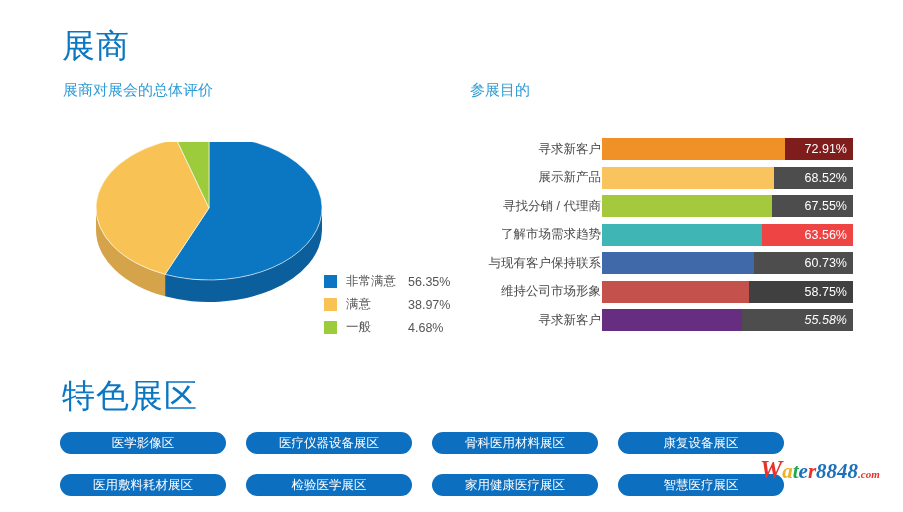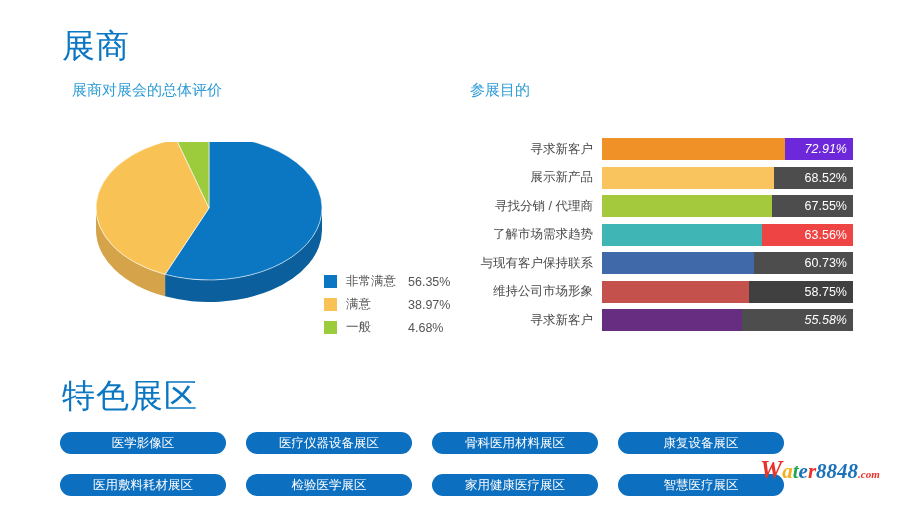--- a/index.html
+++ b/index.html
@@ -32,21 +32,21 @@
   #exhibitor-title { left: 62px; top: 24px; }
   #zone-title { left: 62px; top: 374px; }
 
   .sub-title {
     position: absolute;
     color: #2e9bd6;
     font-size: 15px;
     font-weight: 400;
     white-space: nowrap;
   }
-  #pie-subtitle { left: 72px; top: 81px; }
+  #pie-subtitle { left: 63px; top: 81px; }
   #bar-subtitle { left: 470px; top: 81px; }
 
   
   .pie-wrap {
     position: absolute;
     left: 96px;
     top: 142px;
     width: 226px;
     height: 160px;
   }
@@ -93,21 +93,21 @@
   .bar-row {
     display: flex;
     align-items: center;
     height: 22px;
     margin-bottom: 6.5px;
   }
   .bar-label {
     width: 132px;
     flex: 0 0 132px;
     text-align: right;
-    padding-right: 9px;
+    padding-right: 1px;
     box-sizing: border-box;
     font-size: 12.5px;
     color: #4a4a4a;
     white-space: nowrap;
   }
   .bar-track {
     position: relative;
     flex: 1 1 auto;
     height: 22px;
     background: #4d4d4d;
@@ -226,21 +226,21 @@
       <div class="legend-row">
         <span class="legend-swatch" style="background: rgb(156, 203, 59);"></span>
         <span class="legend-label">一般</span>
         <span class="legend-value">4.68%</span>
       </div>
     </div>
 
   <div class="bars" id="bar-chart">
       <div class="bar-row">
         <div class="bar-label">寻求新客户</div>
-        <div class="bar-track" style="background: #6d28d9; font-style: italic;">
+        <div class="bar-track" style="background: #7f1d1d;">
           <div class="bar-fill" style="width: 72.91%; background: rgb(239, 145, 38);"></div>
           <span class="bar-value">72.91%</span>
         </div>
       </div>
       <div class="bar-row">
         <div class="bar-label">展示新产品</div>
         <div class="bar-track" style="background: rgb(77, 77, 77);">
           <div class="bar-fill" style="width: 68.52%; background: rgb(249, 196, 93);"></div>
           <span class="bar-value">68.52%</span>
         </div>

